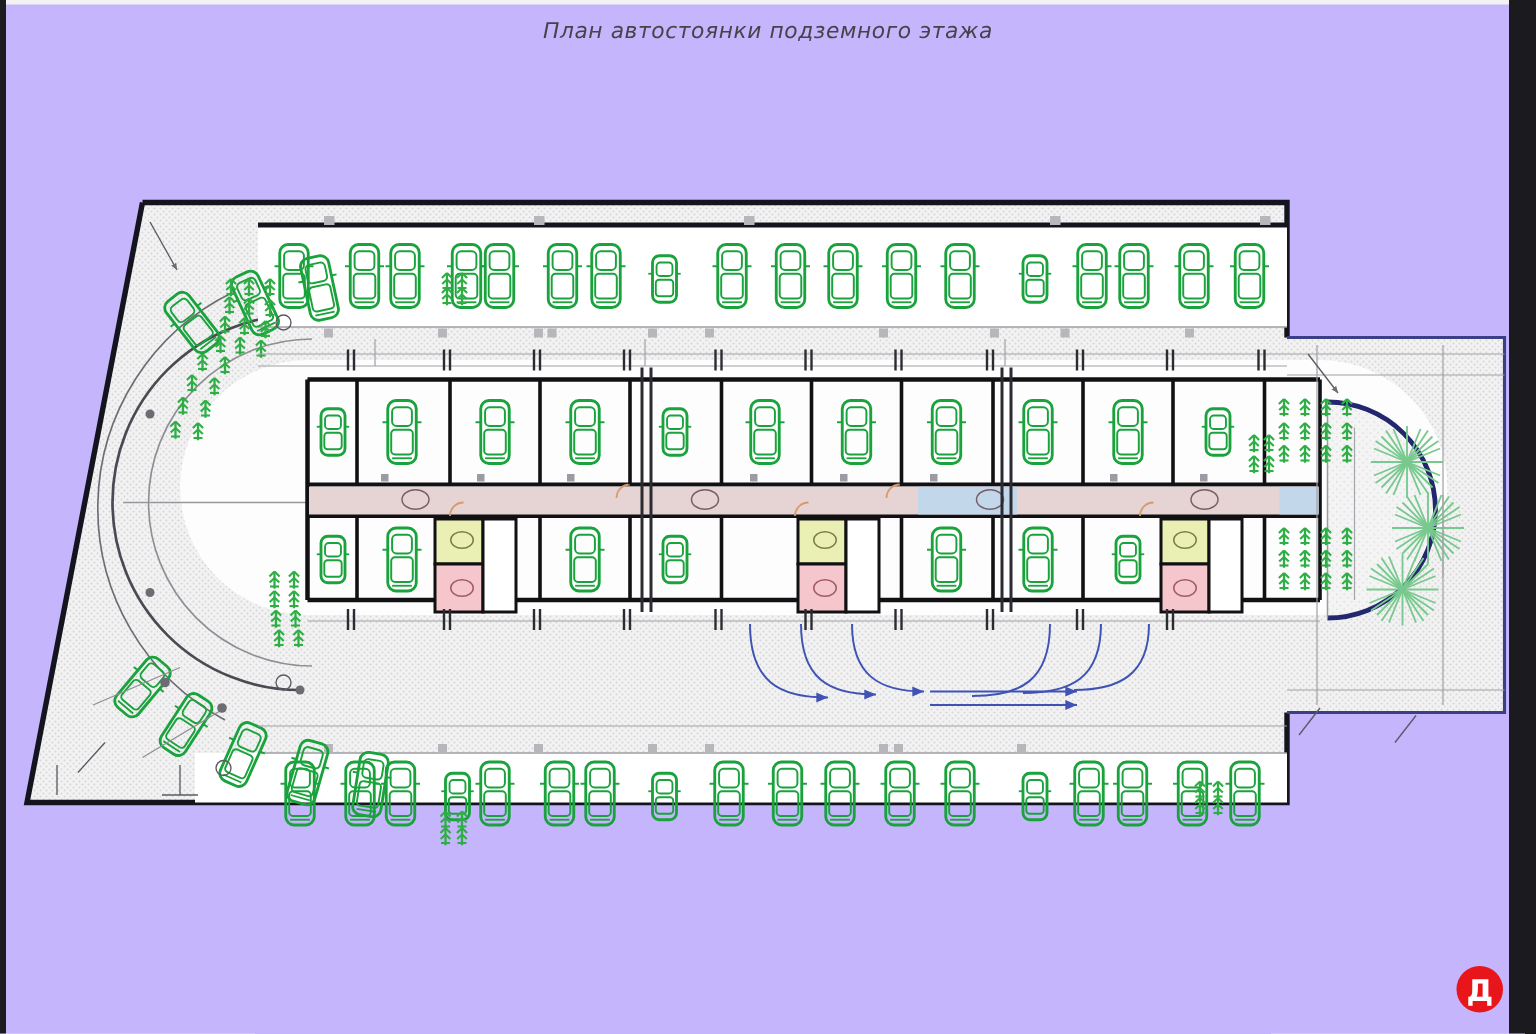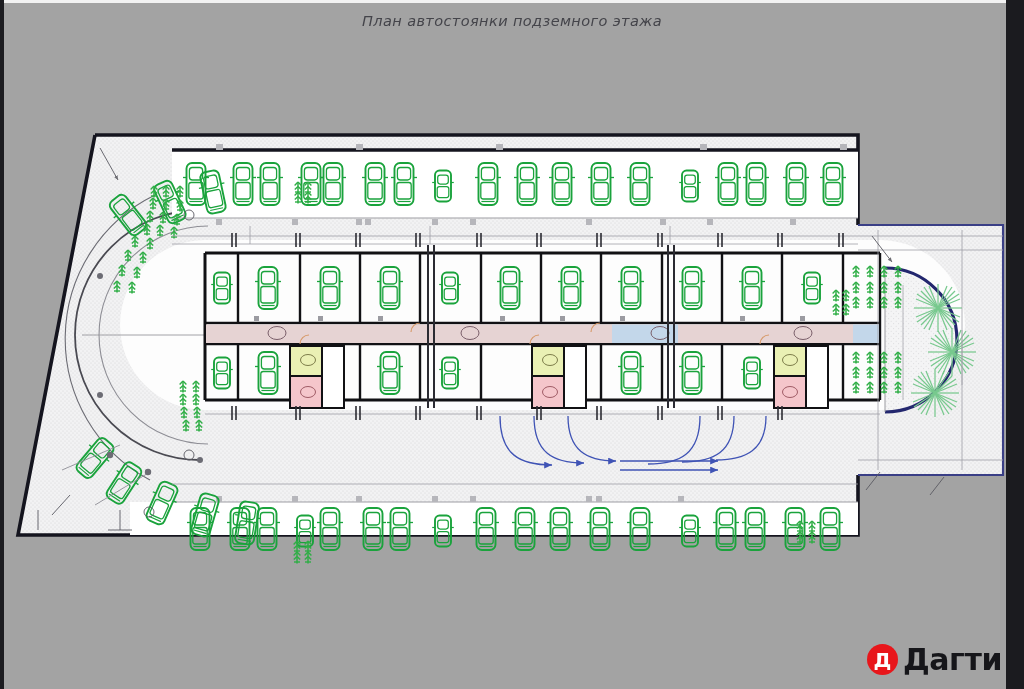--- a/index.html
+++ b/index.html
@@ -3,21 +3,21 @@
 <meta charset="utf-8">
 <title>План автостоянки подземного этажа</title>
 <style>
   html,body{margin:0;padding:0;}
   body{
     width:1024px;height:689px;
     background:#ffffff;
     font-family:"DejaVu Sans","Liberation Sans",sans-serif;
     overflow:hidden;position:relative;
   }
-  #page{position:absolute;inset:0;background:#a3a3a3;}
+  #page{position:absolute;inset:0;background:#c4b5fd;}
   .edge-left{position:absolute;left:0;top:0;width:4px;height:689px;background:#1c1c20;}
   .edge-right{position:absolute;right:0;top:0;width:18px;height:689px;background:#1b1b1f;}
   .edge-top{position:absolute;left:0;top:0;width:1024px;height:3px;background:#f2f2f2;}
 
   #title{
     position:absolute;left:0;top:13px;width:1024px;text-align:center;
     font-family:"DejaVu Sans","Liberation Sans",sans-serif;
     font-size:14.5px;font-style:italic;letter-spacing:.4px;
     color:#44444a;white-space:nowrap;
   }
@@ -561,16 +561,15 @@
       <rect x="560" y="276" width="5" height="5"></rect>
           <rect x="620" y="276" width="5" height="5"></rect>
       <rect x="740" y="276" width="5" height="5"></rect>
           <rect x="800" y="276" width="5" height="5"></rect>
     </g>
   </svg>
   </div>
 
   <div id="logo">
     <div class="mark">Д</div>
-    <div class="word">Дагти</div>
   </div>
 
 </div>
 
 </body></html>

